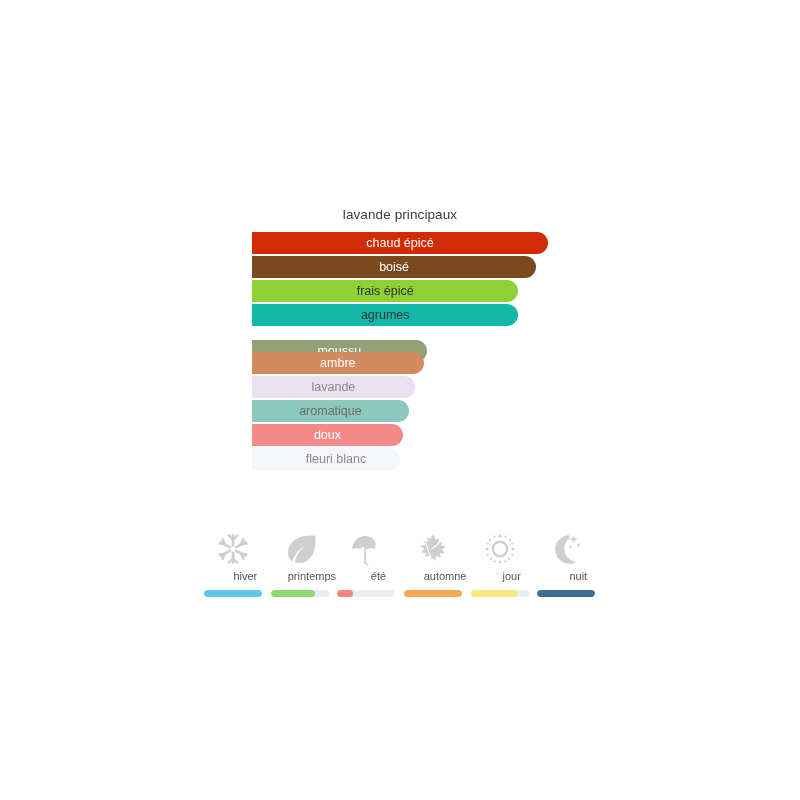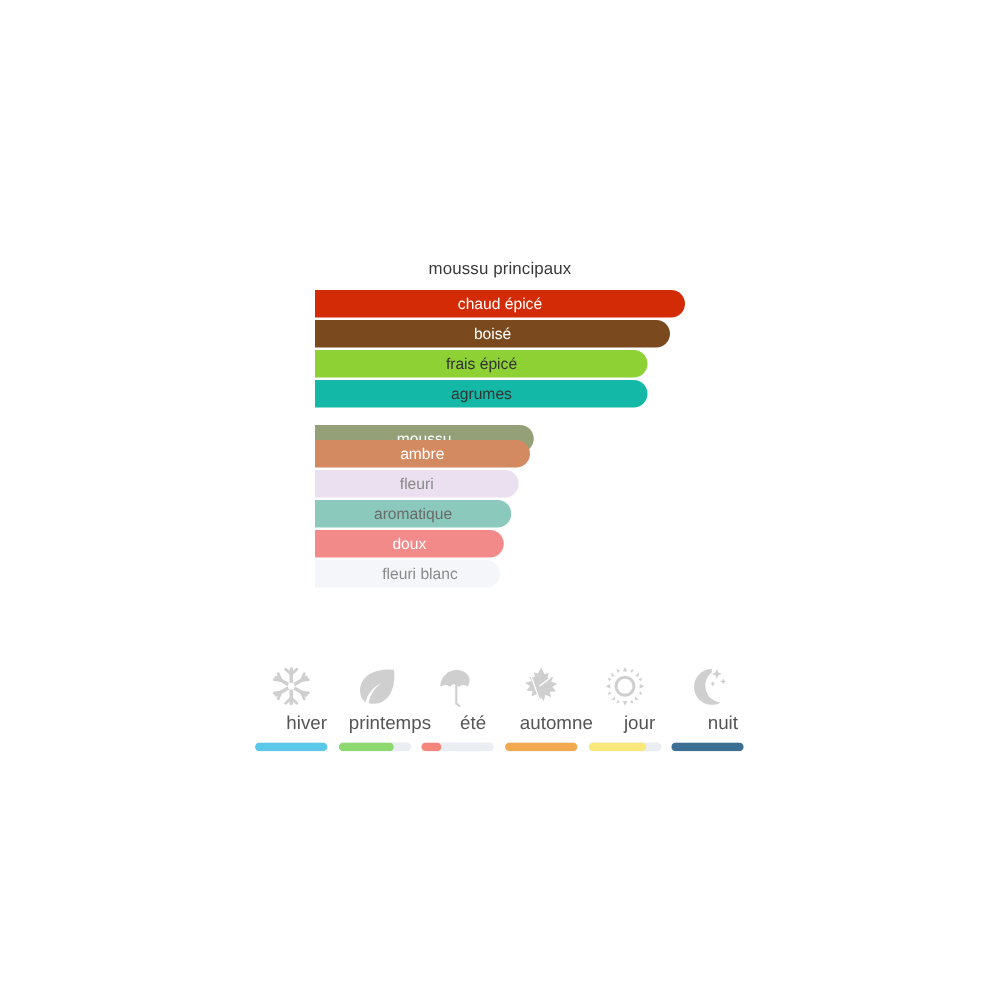--- a/index.html
+++ b/index.html
@@ -78,21 +78,21 @@
   }
   .season-icon{
     height:42px;
     display:flex;
     align-items:center;
     justify-content:center;
     color:#cfcfcf;
   }
   .season-icon svg{display:block;}
   .season-label{
-    font-size:15px;
+    font-size:11px;
     color:#555555;
     margin-top:1px;
     line-height:1;
     margin-left:24px;
   }
   .season-track{
     margin-top:8px;
     width:58px;
     height:7px;
     border-radius:4px;
@@ -104,21 +104,21 @@
     border-radius:4px;
   }
 </style>
 </head>
 <body>
 
 <div id="stage">
 
   <div id="card">
 
-    <div id="chart-title">moussu principaux</div>
+    <div id="chart-title">lavande principaux</div>
 
     <div id="bars">
         <div class="bar-row">
           <div class="bar" style="width: 296px; background: rgb(211, 43, 5);">
             <span class="bar-label" style="color: rgb(255, 255, 255);">chaud épicé</span>
           </div>
         </div>
         <div class="bar-row">
           <div class="bar" style="width: 284.16px; background: rgb(122, 74, 30);">
             <span class="bar-label" style="color: rgb(255, 255, 255);">boisé</span>
@@ -139,21 +139,21 @@
             <span class="bar-label" style="color: rgb(255, 255, 255);">moussu</span>
           </div>
         </div>
         <div class="bar-row">
           <div class="bar" style="width: 171.68px; background: rgb(212, 138, 96);">
             <span class="bar-label" style="color: rgb(255, 255, 255);">ambre</span>
           </div>
         </div>
         <div class="bar-row">
           <div class="bar" style="width: 162.8px; background: rgb(234, 224, 239);">
-            <span class="bar-label" style="color: rgb(138, 138, 138);">fleuri</span>
+            <span class="bar-label" style="color: rgb(138, 138, 138);">lavande</span>
           </div>
         </div>
         <div class="bar-row">
           <div class="bar" style="width: 156.88px; background: rgb(139, 201, 189);">
             <span class="bar-label" style="color: rgb(107, 107, 107);">aromatique</span>
           </div>
         </div>
         <div class="bar-row">
           <div class="bar" style="width: 150.96px; background: rgb(242, 138, 138);">
             <span class="bar-label" style="color: rgb(255, 255, 255);">doux</span>

